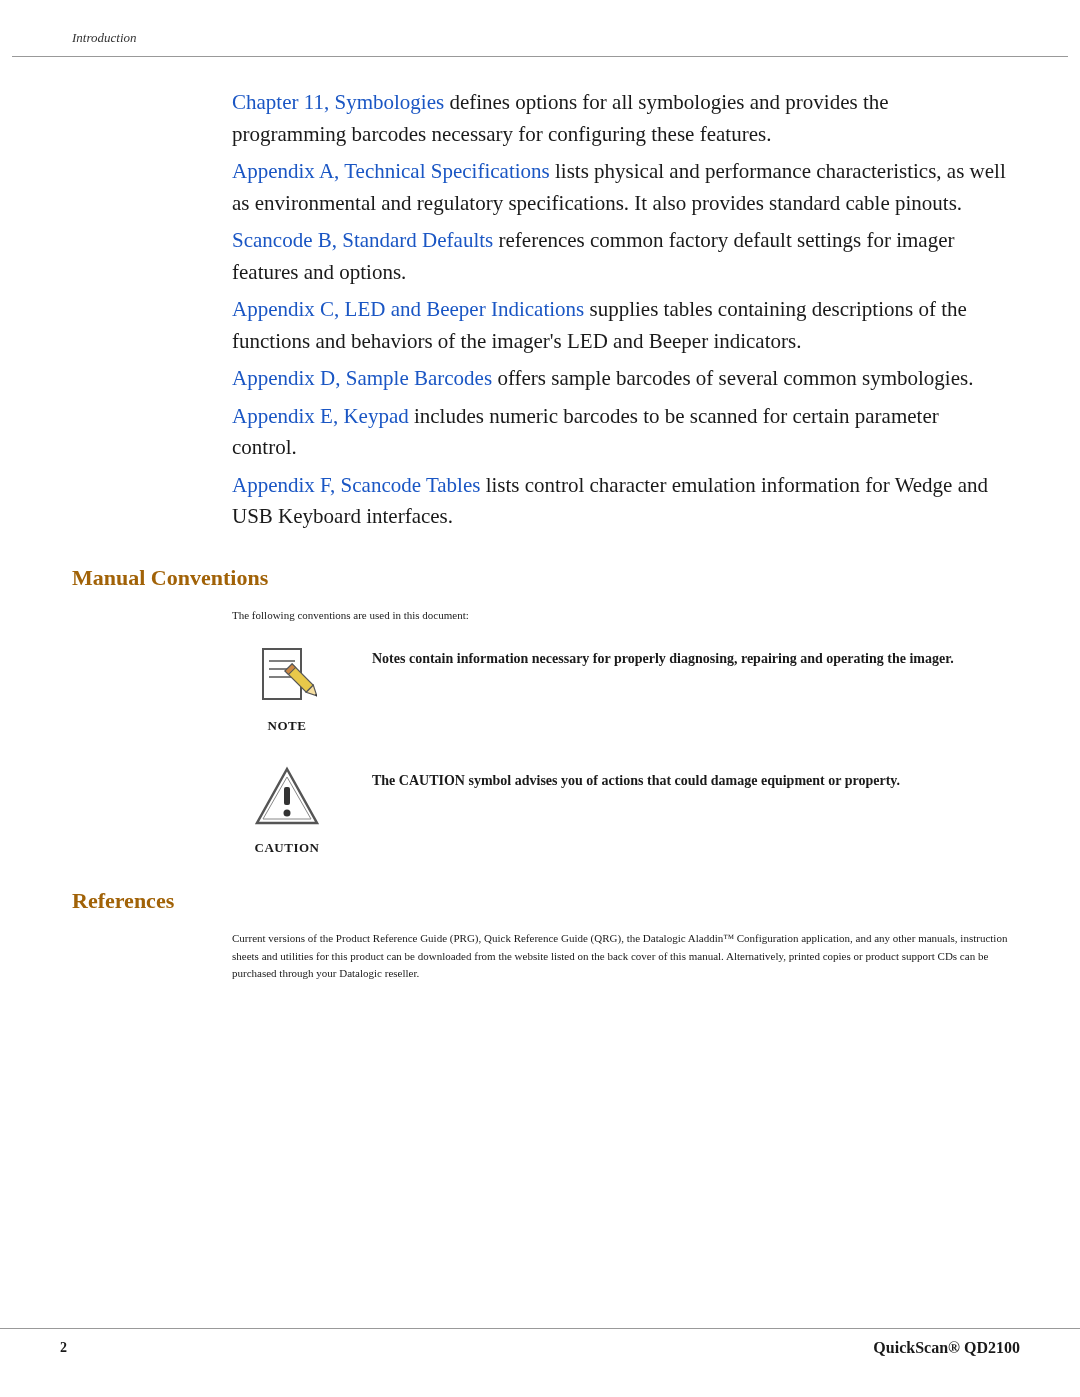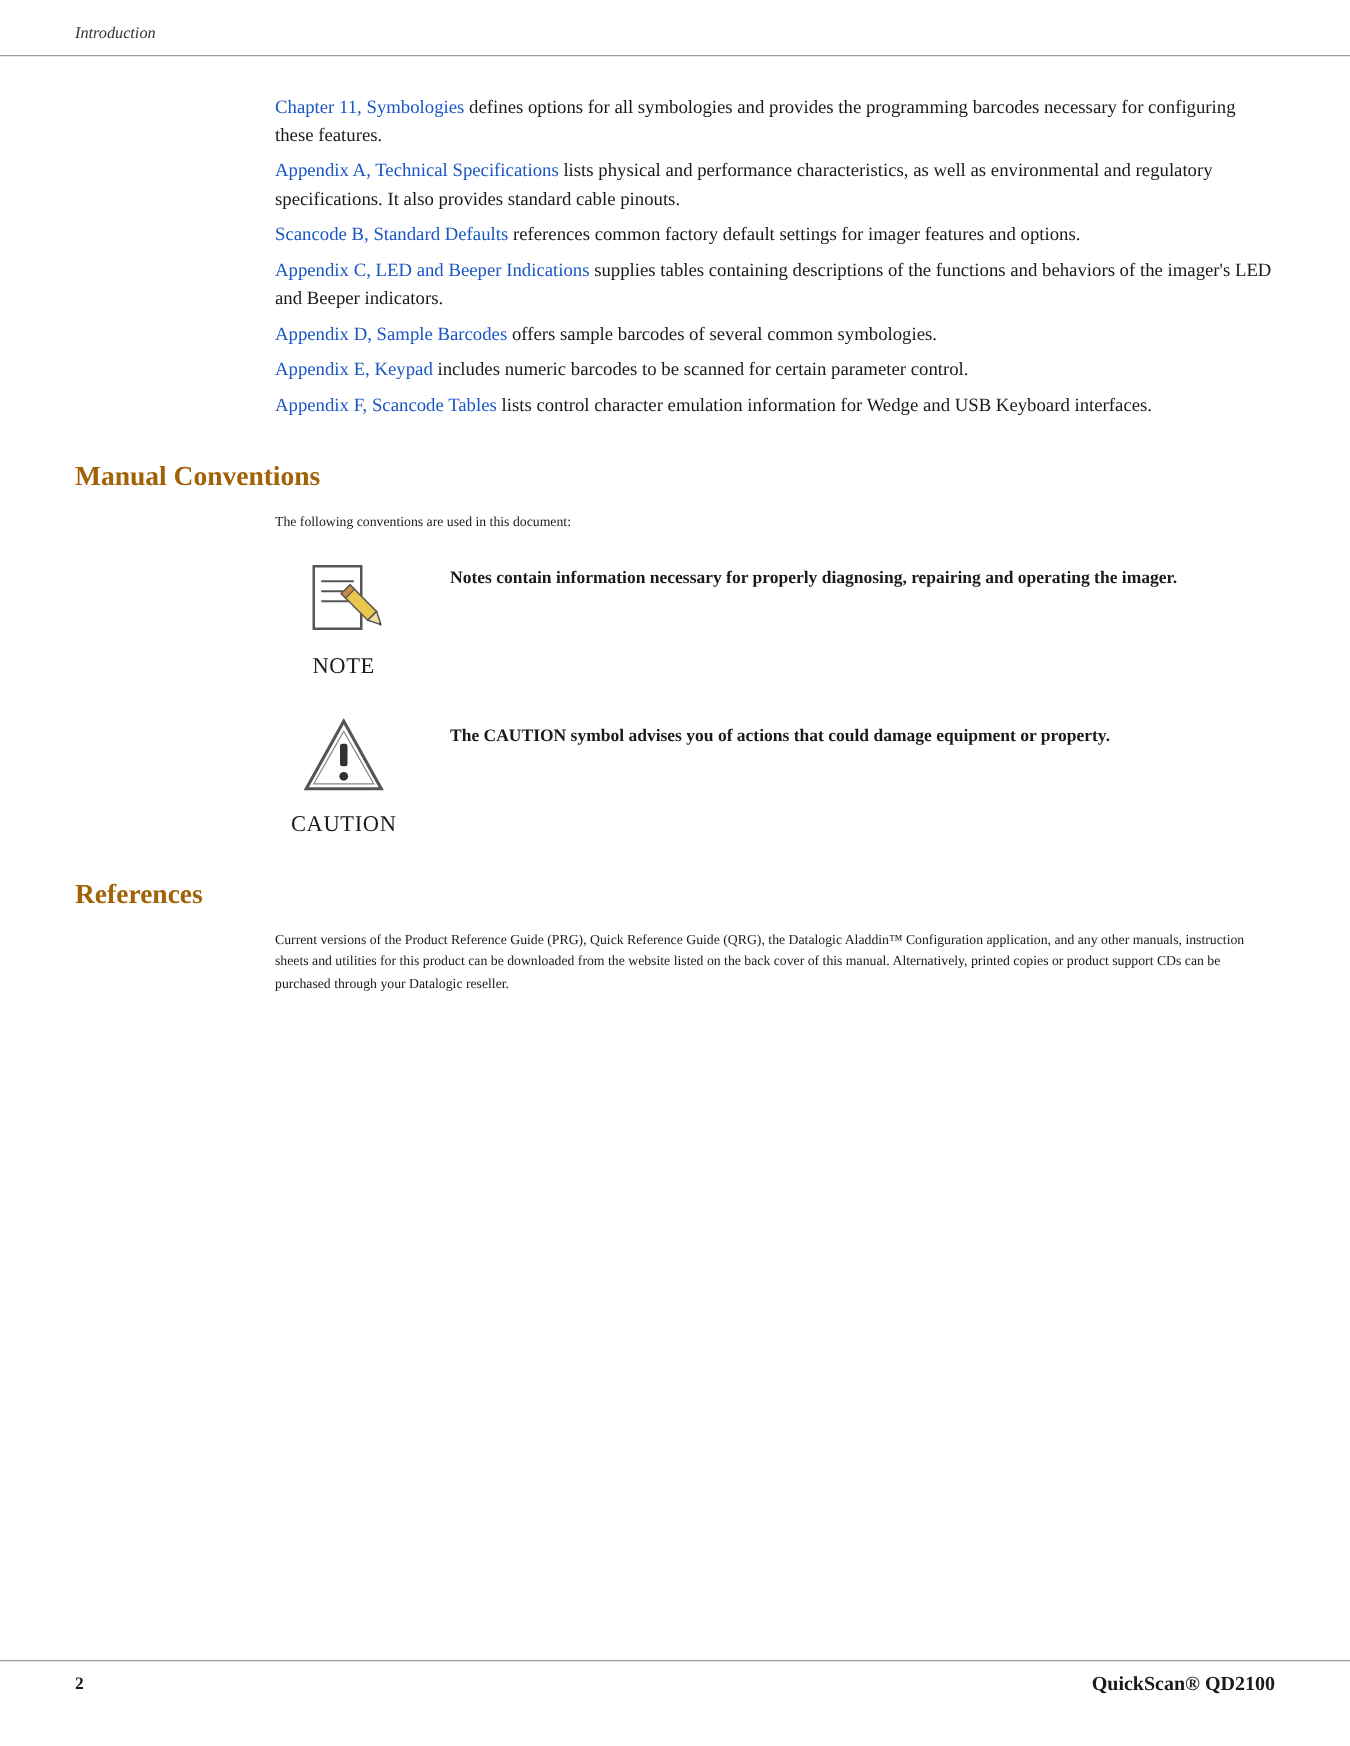--- a/index.html
+++ b/index.html
@@ -16,21 +16,21 @@
       width: 1080px;
       min-height: 1397px;
       position: relative;
     }
 
     .page-container {
       width: 1080px;
       min-height: 1397px;
       background: #ffffff;
       position: relative;
-      padding: 0;
+      padding: 12px;
     }
 
     
     .page-header {
       padding: 18px 60px 10px 60px;
       border-bottom: 1px solid #999;
       display: flex;
       align-items: center;
     }
 
@@ -47,21 +47,21 @@
 
     
     .intro-links {
       padding-left: 160px;
       margin-bottom: 24px;
     }
 
     .intro-para {
       margin-bottom: 6px;
       line-height: 1.5;
-      font-size: 15px;
+      font-size: 21px;
     }
 
     .link-blue {
       color: #1a56c4;
       text-decoration: none;
     }
 
     
     .section-heading {
       font-size: 22px;
@@ -99,22 +99,22 @@
     .convention-icon {
       width: 70px;
       height: 70px;
       display: flex;
       align-items: center;
       justify-content: center;
       margin-bottom: 4px;
     }
 
     .icon-label {
-      font-size: 18px;
-      font-weight: normal;
+      font-size: 13px;
+      font-weight: bold;
       letter-spacing: 0.5px;
       text-align: center;
       margin-top: 4px;
       color: #1a1a1a;
     }
 
     .convention-text {
       flex: 1;
       font-size: 14px;
       font-weight: bold;

